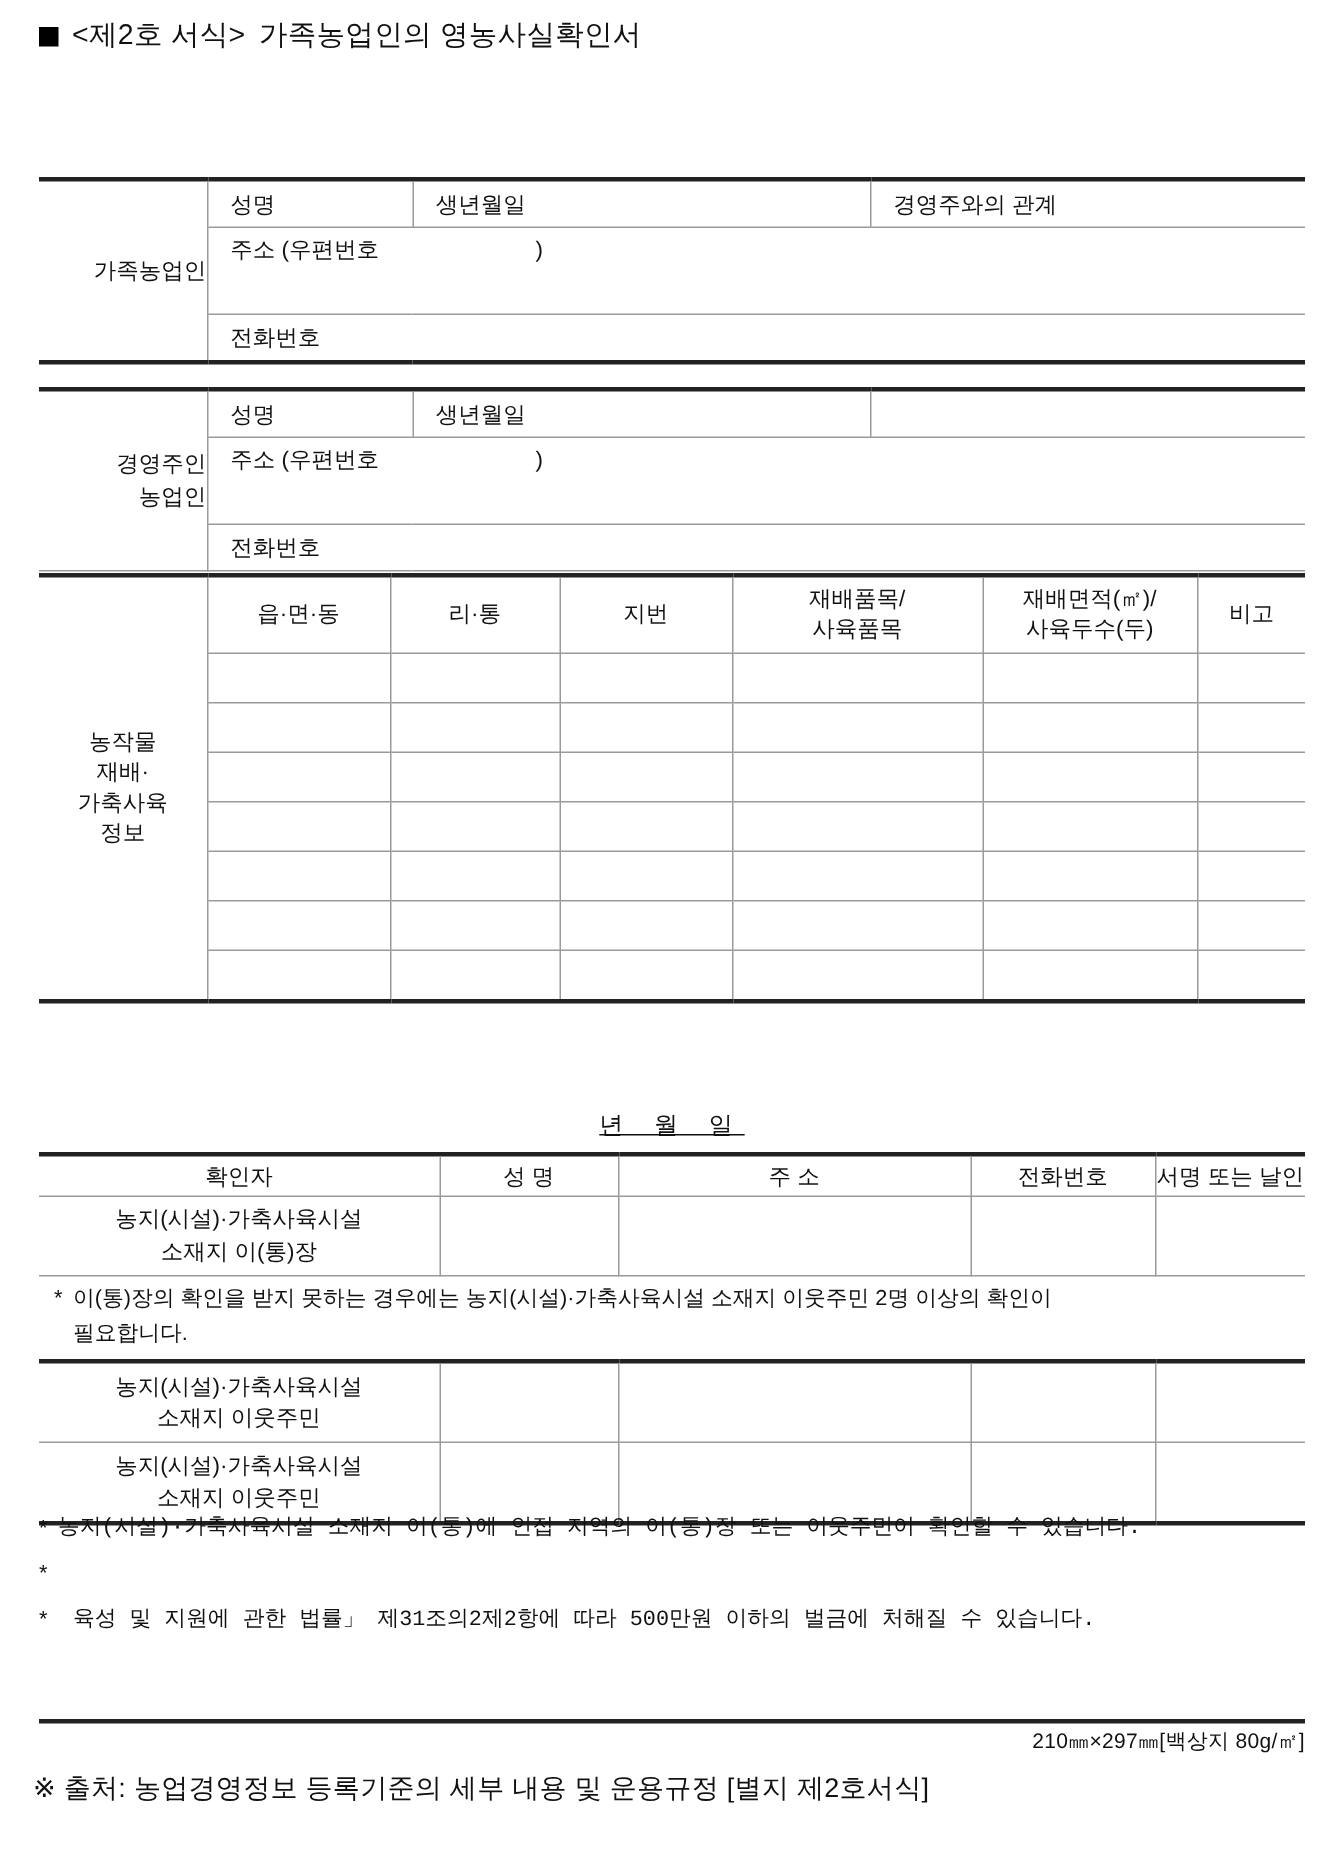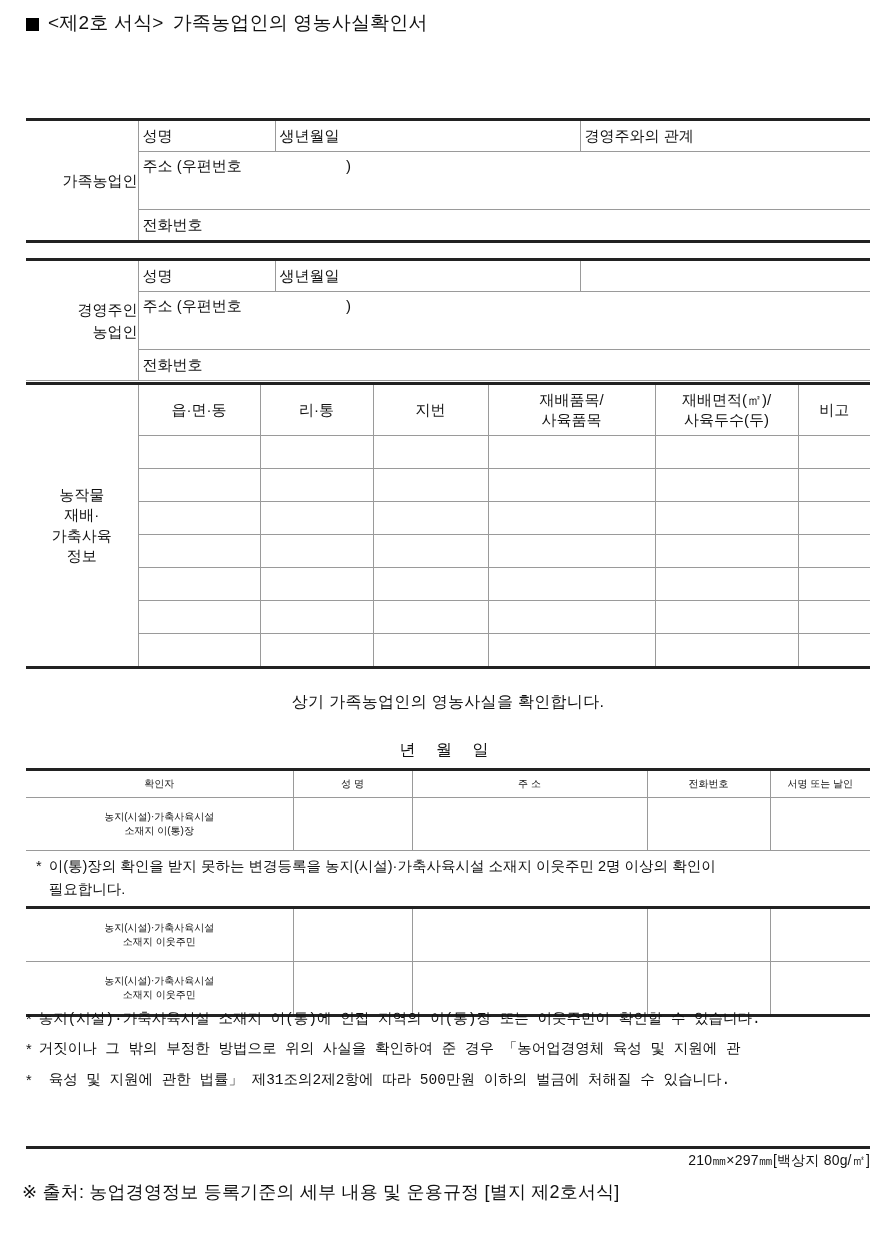--- a/index.html
+++ b/index.html
@@ -62,21 +62,21 @@
     table-layout: fixed;
     width: 100%;
     font-size: 15px;
   }
   table.form td {
     border: 1px solid #9a9a9a;
     padding: 0;
     vertical-align: middle;
   }
   .cell-pad {
-    padding: 3px 4px;
+    padding: 3px 15px;
   }
   .vlabel {
     text-align: right;
     line-height: 1.45;
   }
   .thick-top { border-top: 3px solid #222 !important; }
   .thick-bottom { border-bottom: 3px solid #222 !important; }
   .no-left { border-left: none !important; }
   .no-right { border-right: none !important; }
 
@@ -110,26 +110,27 @@
     letter-spacing: 0.3px;
   }
   .dateline {
     position: absolute;
     left: 0;
     top: 740px;
     width: 896px;
     text-align: center;
     font-size: 16px;
     letter-spacing: 8px;
+    text-decoration: underline;
   }
 
   
   .tbl-confirm td {
     text-align: center;
-    font-size: 10px;
+    font-size: 15px;
   }
   .tbl-confirm .c-head td { height: 26px; }
   .tbl-confirm .c-row td { height: 52px; line-height: 1.45; }
   .tbl-confirm .c-note td {
     text-align: left;
     font-size: 14.5px;
     line-height: 1.6;
     padding: 4px 6px 5px 10px;
   }
 
@@ -365,21 +366,20 @@
             <td class="thick-bottom"></td>
             <td class="thick-bottom"></td>
             <td class="thick-bottom"></td>
             <td class="thick-bottom"></td>
             <td class="no-right thick-bottom"></td>
           </tr>
         </tbody>
     </table>
   </div>
 
-  <div class="statement">상기 가족농업인의 영농사실을 확인합니다.</div>
   <div class="dateline">년    월    일</div>
 
   <div class="blk" id="block-confirm">
     <table class="form tbl-confirm">
       <colgroup>
         <col style="width:267px">
         <col style="width:119px">
         <col style="width:235px">
         <col style="width:123px">
         <col style="width:100px">
@@ -402,21 +402,21 @@
           <td></td>
           <td></td>
           <td class="no-right"></td>
         </tr>
 
         <tr class="c-note">
           <td colspan="5" class="no-left no-right">
             <div style="display:flex;gap:7px">
               <span>*</span>
               <span style="flex:1">
-                <span>이(통)장의 확인을 받지 못하는 변경등록을 농지(시설)·가축사육시설 소재지 이웃주민 2명 이상의 확인이</span>
+                <span>이(통)장의 확인을 받지 못하는 경우에는 농지(시설)·가축사육시설 소재지 이웃주민 2명 이상의 확인이</span>
                 <span class="ind" style="display:block">필요합니다.</span>
               </span>
             </div>
           </td>
         </tr>
 
         <tr class="c-row">
           <td class="no-left thick-top">
             <div>농지(시설)·가축사육시설</div>
             <div>소재지 이웃주민</div>
@@ -441,21 +441,21 @@
     </table>
   </div>
 
   <div class="footnotes" id="footnotes">
       <div class="fn">
         <span class="star">*</span>
         <span class="txt"><span>농지(시설)·가축사육시설 소재지 이(통)에 인접 지역의 이(통)장 또는 이웃주민이 확인할 수 있습니다.</span></span>
       </div>
       <div class="fn">
         <span class="star">*</span>
-        <span class="txt"><span>거짓이나 그 밖의 부정한 방법으로 위의 사실을 확인하여 준 경우 「농어업경영체 육성 및 지원에 관</span></span>
+        <span class="txt"></span>
       </div>
       <div class="fn">
         <span class="star">*</span>
         <span class="txt"><span class="ind">육성 및 지원에 관한 법률」 제31조의2제2항에 따라 500만원 이하의 벌금에 처해질 수 있습니다.</span></span>
       </div>
     </div>
 
   <div class="rule-thick"></div>
   <div class="paper-spec">210㎜×297㎜[백상지 80g/㎡]</div>
   <div class="source-line">※ 출처: 농업경영정보 등록기준의 세부 내용 및 운용규정 [별지 제2호서식]</div>

